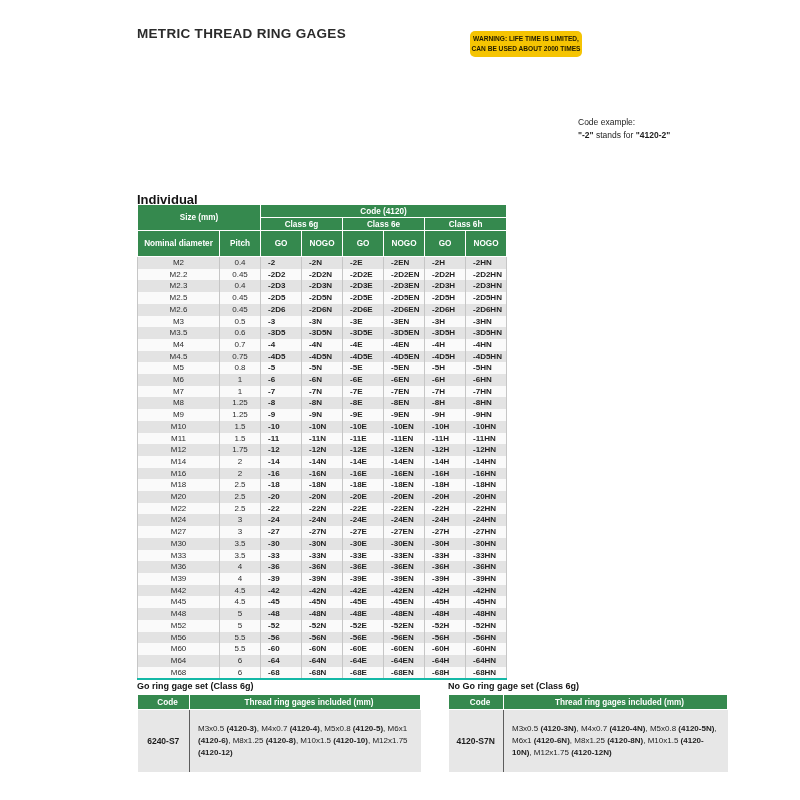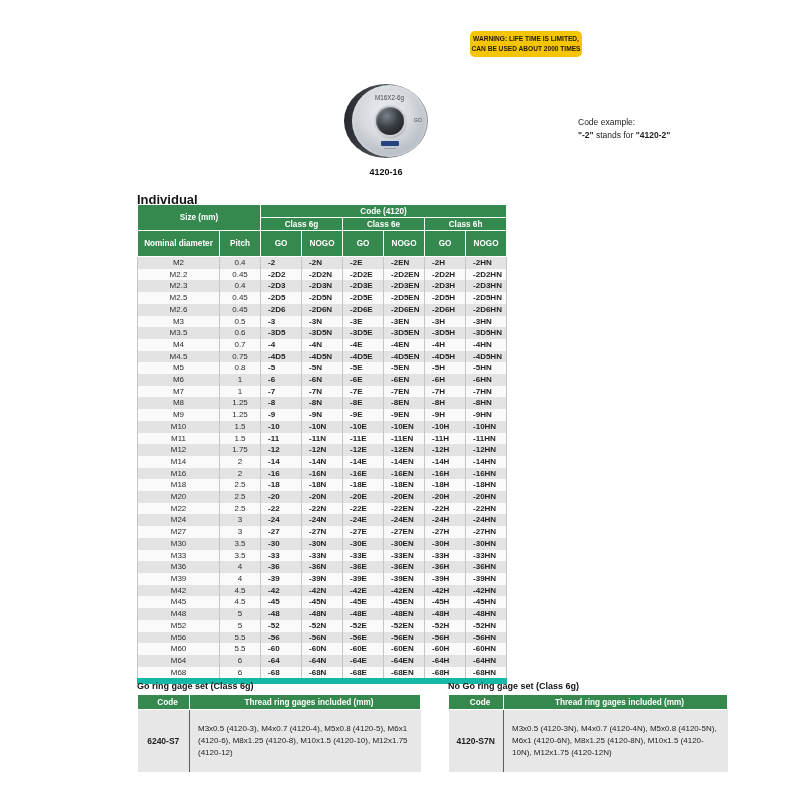--- a/index.html
+++ b/index.html
@@ -57,63 +57,52 @@
     border:1px solid #fff;padding:0;}
   .main-table thead .h1 th{height:13px;}
   .main-table thead .h2 th{height:13px;}
   .main-table thead .h3 th{height:26px;}
   .main-table td{font-size:8px;color:#2d2d2d;padding:0;height:11.7px;line-height:11.7px;
     border-left:1px solid #c6c6c6;border-right:1px solid #c6c6c6;white-space:nowrap;overflow:hidden;}
   .main-table td.t-nom,.main-table td.t-pitch{text-align:center;}
   .main-table td.t-code{text-align:left;padding-left:7px;font-weight:bold;color:#222;}
   .main-table tbody tr:nth-of-type(odd){background:#e3e3e3;}
   .main-table tbody tr:nth-of-type(even){background:#fafafa;}
-  .main-table tbody tr:last-child td{border-bottom:6px solid #14b8a6;}
+  .main-table tbody tr:last-child td{border-bottom:2px solid #14b8a6;}
 
   
   .set-title{position:absolute;top:681px;font-size:9px;font-weight:bold;color:#141414;}
   .set-title-left{left:137px;}
   .set-title-right{left:448px;}
   .set-table{position:absolute;top:694px;border-collapse:collapse;table-layout:fixed;}
   .set-table-left{left:137px;width:283px;}
   .set-table-right{left:448px;width:279px;}
   .set-table th{background:var(--green);color:#fff;font-size:8.2px;font-weight:bold;height:15px;
     border:1px solid #fff;text-align:center;padding:0 0 0 8px;}
   .set-table td{background:#e7e7e7;height:62px;vertical-align:middle;}
   .set-code{text-align:center;font-weight:bold;font-size:8.5px;color:#1d1d1d;border-right:1px solid #5c5c5c;}
   .set-included{font-size:8px;color:#222;line-height:1.45;padding:4px 8px;vertical-align:middle;}
-  .set-included b{font-weight:normal;}
+  .set-included b{font-weight:bold;}
   .col-code-l{width:52px;}  .col-inc-l{width:231px;}
   .col-code-r{width:55px;}  .col-inc-r{width:224px;}
 </style>
 </head>
 <body>
 
 <div class="page">
 
+  <h1 class="page-title">METRIC THREAD RING GAGES</h1>
 
   <div class="warning-badge">
     <span>WARNING: LIFE TIME IS LIMITED,</span>
     <span>CAN BE USED ABOUT 2000 TIMES</span>
   </div>
 
 
 
-  <figure class="ring-fig fig-go">
-    <div class="ring">
-      <div class="ring-back"></div>
-      <div class="ring-face">
-        <div class="ring-marking">M16X2-6g</div>
-        <div class="ring-hole"></div>
-        <div class="ring-side-label">GO</div>
-        <div class="insize-mark"></div>
-      </div>
-    </div>
-    <figcaption class="ring-caption">4120-16</figcaption>
-  </figure>
 
 
   <div class="code-example">
     <div>Code example:</div>
     <div><b>"-2"</b><span> stands for </span><b>"4120-2"</b></div>
   </div>
 
   <div class="individual-label">Individual</div>
 
   <table class="main-table">

